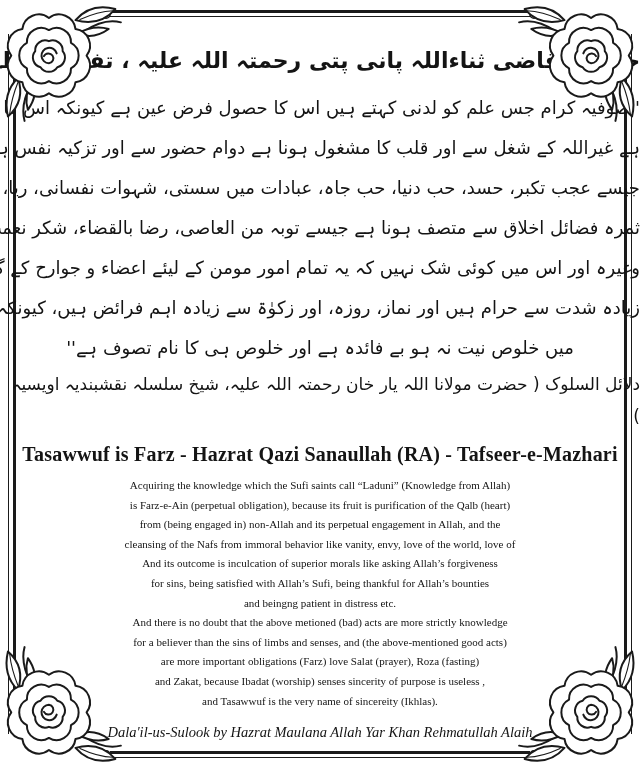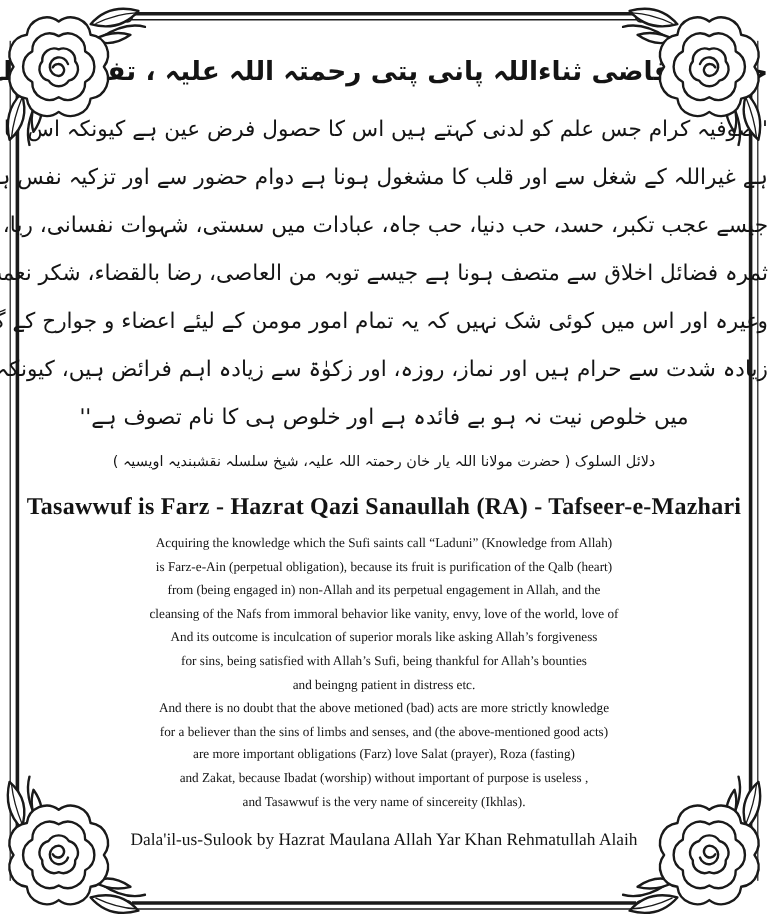--- a/index.html
+++ b/index.html
@@ -21,24 +21,24 @@
   .corner.tl { top:-2px; left:-2px; }
   .corner.tr { top:-2px; right:-2px; transform:scaleX(-1); }
   .corner.bl { bottom:-2px; left:-2px; transform:scaleY(-1); }
   .corner.br { bottom:-2px; right:-2px; transform:scale(-1,-1); }
 
   
   .content { position:absolute; inset:0; text-align:center; z-index:2; }
   .urdu { direction:rtl; font-family:"DejaVu Sans", sans-serif; }
   .urdu-header { margin-top:34px; font-size:22px; font-weight:bold; line-height:54px; white-space:nowrap; }
   .urdu-body .uline { font-size:18px; line-height:40px; white-space:nowrap; }
-  .urdu-attr { font-size:12px; line-height:32px; }
+  .urdu-attr { font-size:17px; line-height:32px;text-align:right; }
   .en-title { margin:4px 0; font-size:20px; font-weight:bold; line-height:36px; letter-spacing:.2px; white-space:nowrap; }
   .en-body .eline { font-size:11px; line-height:19.6px; white-space:nowrap; }
-  .en-attr { margin-top:11px; font-size:14.5px; line-height:20px; }
+  .en-attr { margin-top:11px; font-size:14.5px; line-height:20px;font-style:italic; }
 </style>
 </head>
 <body>
 
 <div class="page">
 
   <svg width="0" height="0" style="position:absolute" aria-hidden="true">
     <defs>
       <symbol id="rose" viewBox="0 0 112 112">
         <g stroke="#1a1a1a" stroke-width="1.8" fill="#ffffff" stroke-linejoin="round" stroke-linecap="round">
@@ -111,20 +111,20 @@
       <div class="eline">Acquiring the knowledge which the Sufi saints call “Laduni” (Knowledge from Allah)</div>
       <div class="eline">is Farz-e-Ain (perpetual obligation), because its fruit is purification of the Qalb (heart)</div>
       <div class="eline">from (being engaged in) non-Allah and its perpetual engagement in Allah, and the</div>
       <div class="eline">cleansing of the Nafs from immoral behavior like vanity, envy, love of the world, love of</div>
       <div class="eline">And its outcome is inculcation of superior morals like asking Allah’s forgiveness</div>
       <div class="eline">for sins, being satisfied with Allah’s Sufi, being thankful for Allah’s bounties</div>
       <div class="eline">and beingng patient in distress etc.</div>
       <div class="eline">And there is no doubt that the above metioned (bad) acts are more strictly knowledge</div>
       <div class="eline">for a believer than the sins of limbs and senses, and (the above-mentioned good acts)</div>
       <div class="eline">are more important obligations (Farz) love Salat (prayer), Roza (fasting)</div>
-      <div class="eline">and Zakat, because Ibadat (worship) without important of purpose is useless ,</div>
+      <div class="eline">and Zakat, because Ibadat (worship) senses sincerity of purpose is useless ,</div>
       <div class="eline">and Tasawwuf is the very name of sincereity (Ikhlas).</div>
     </div>
 
     <div class="en-attr">Dala'il-us-Sulook by Hazrat Maulana Allah Yar Khan Rehmatullah Alaih</div>
 
   </div>
 </div>
 
 </body></html>

